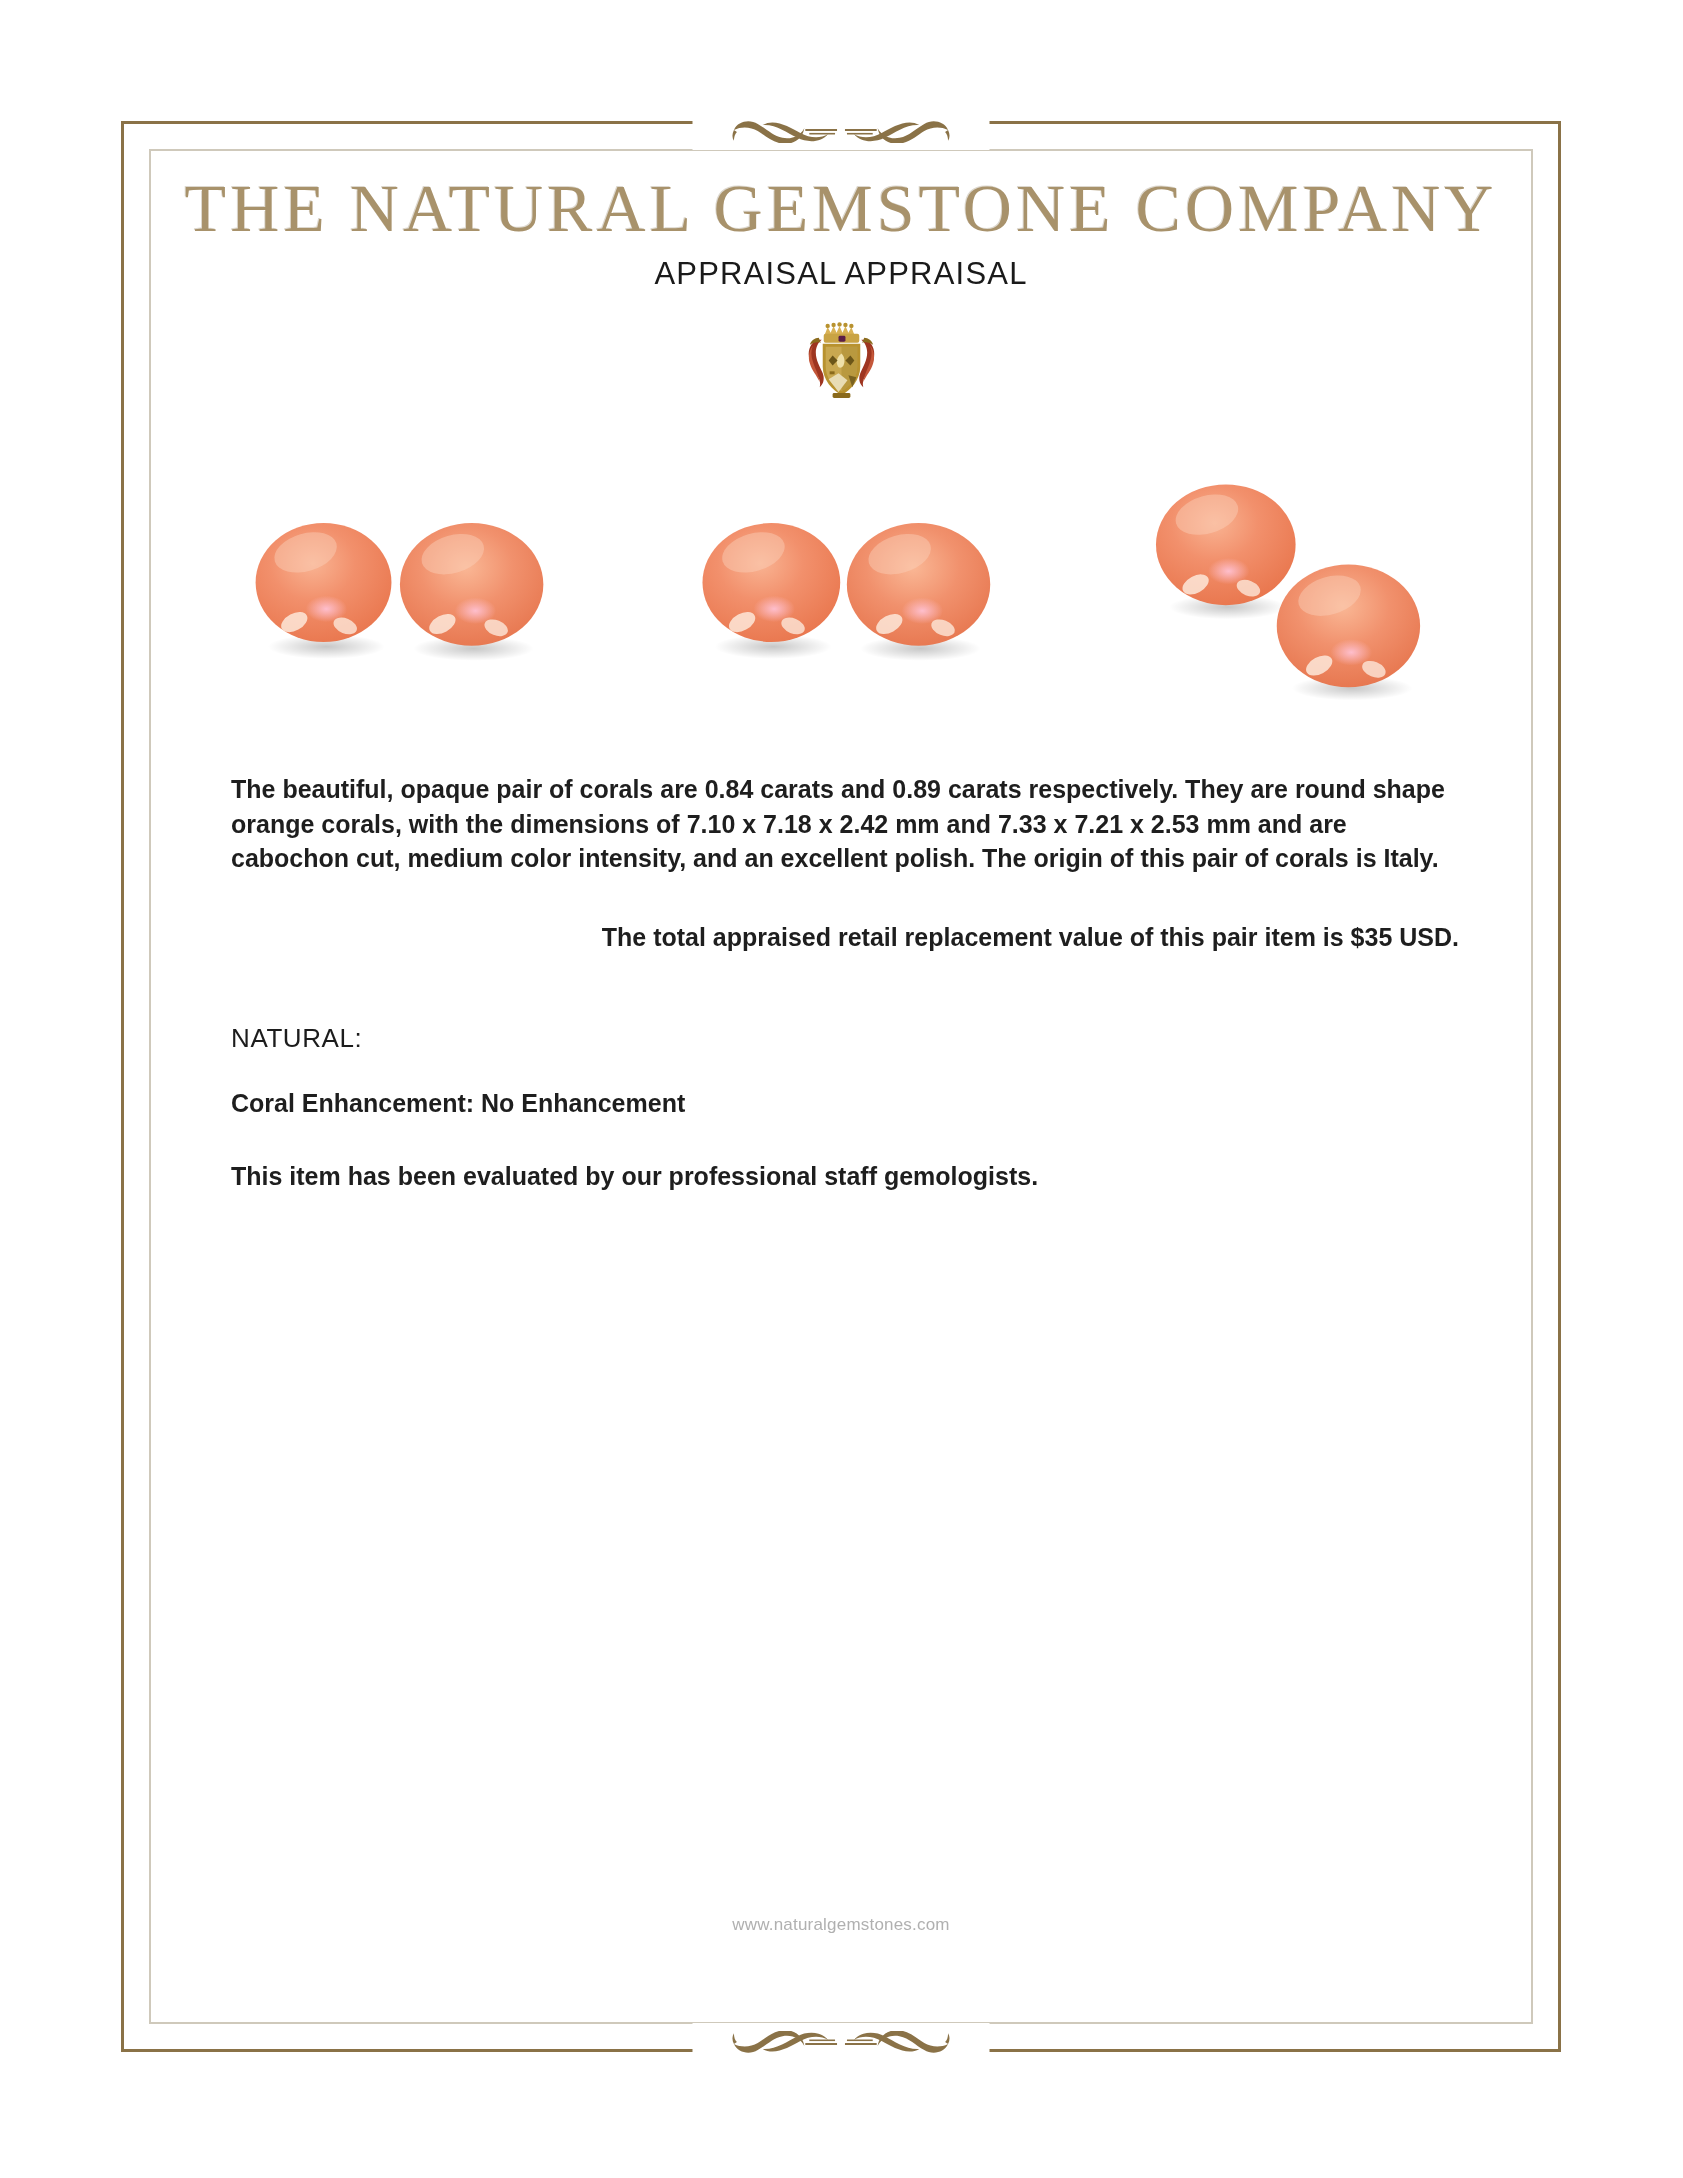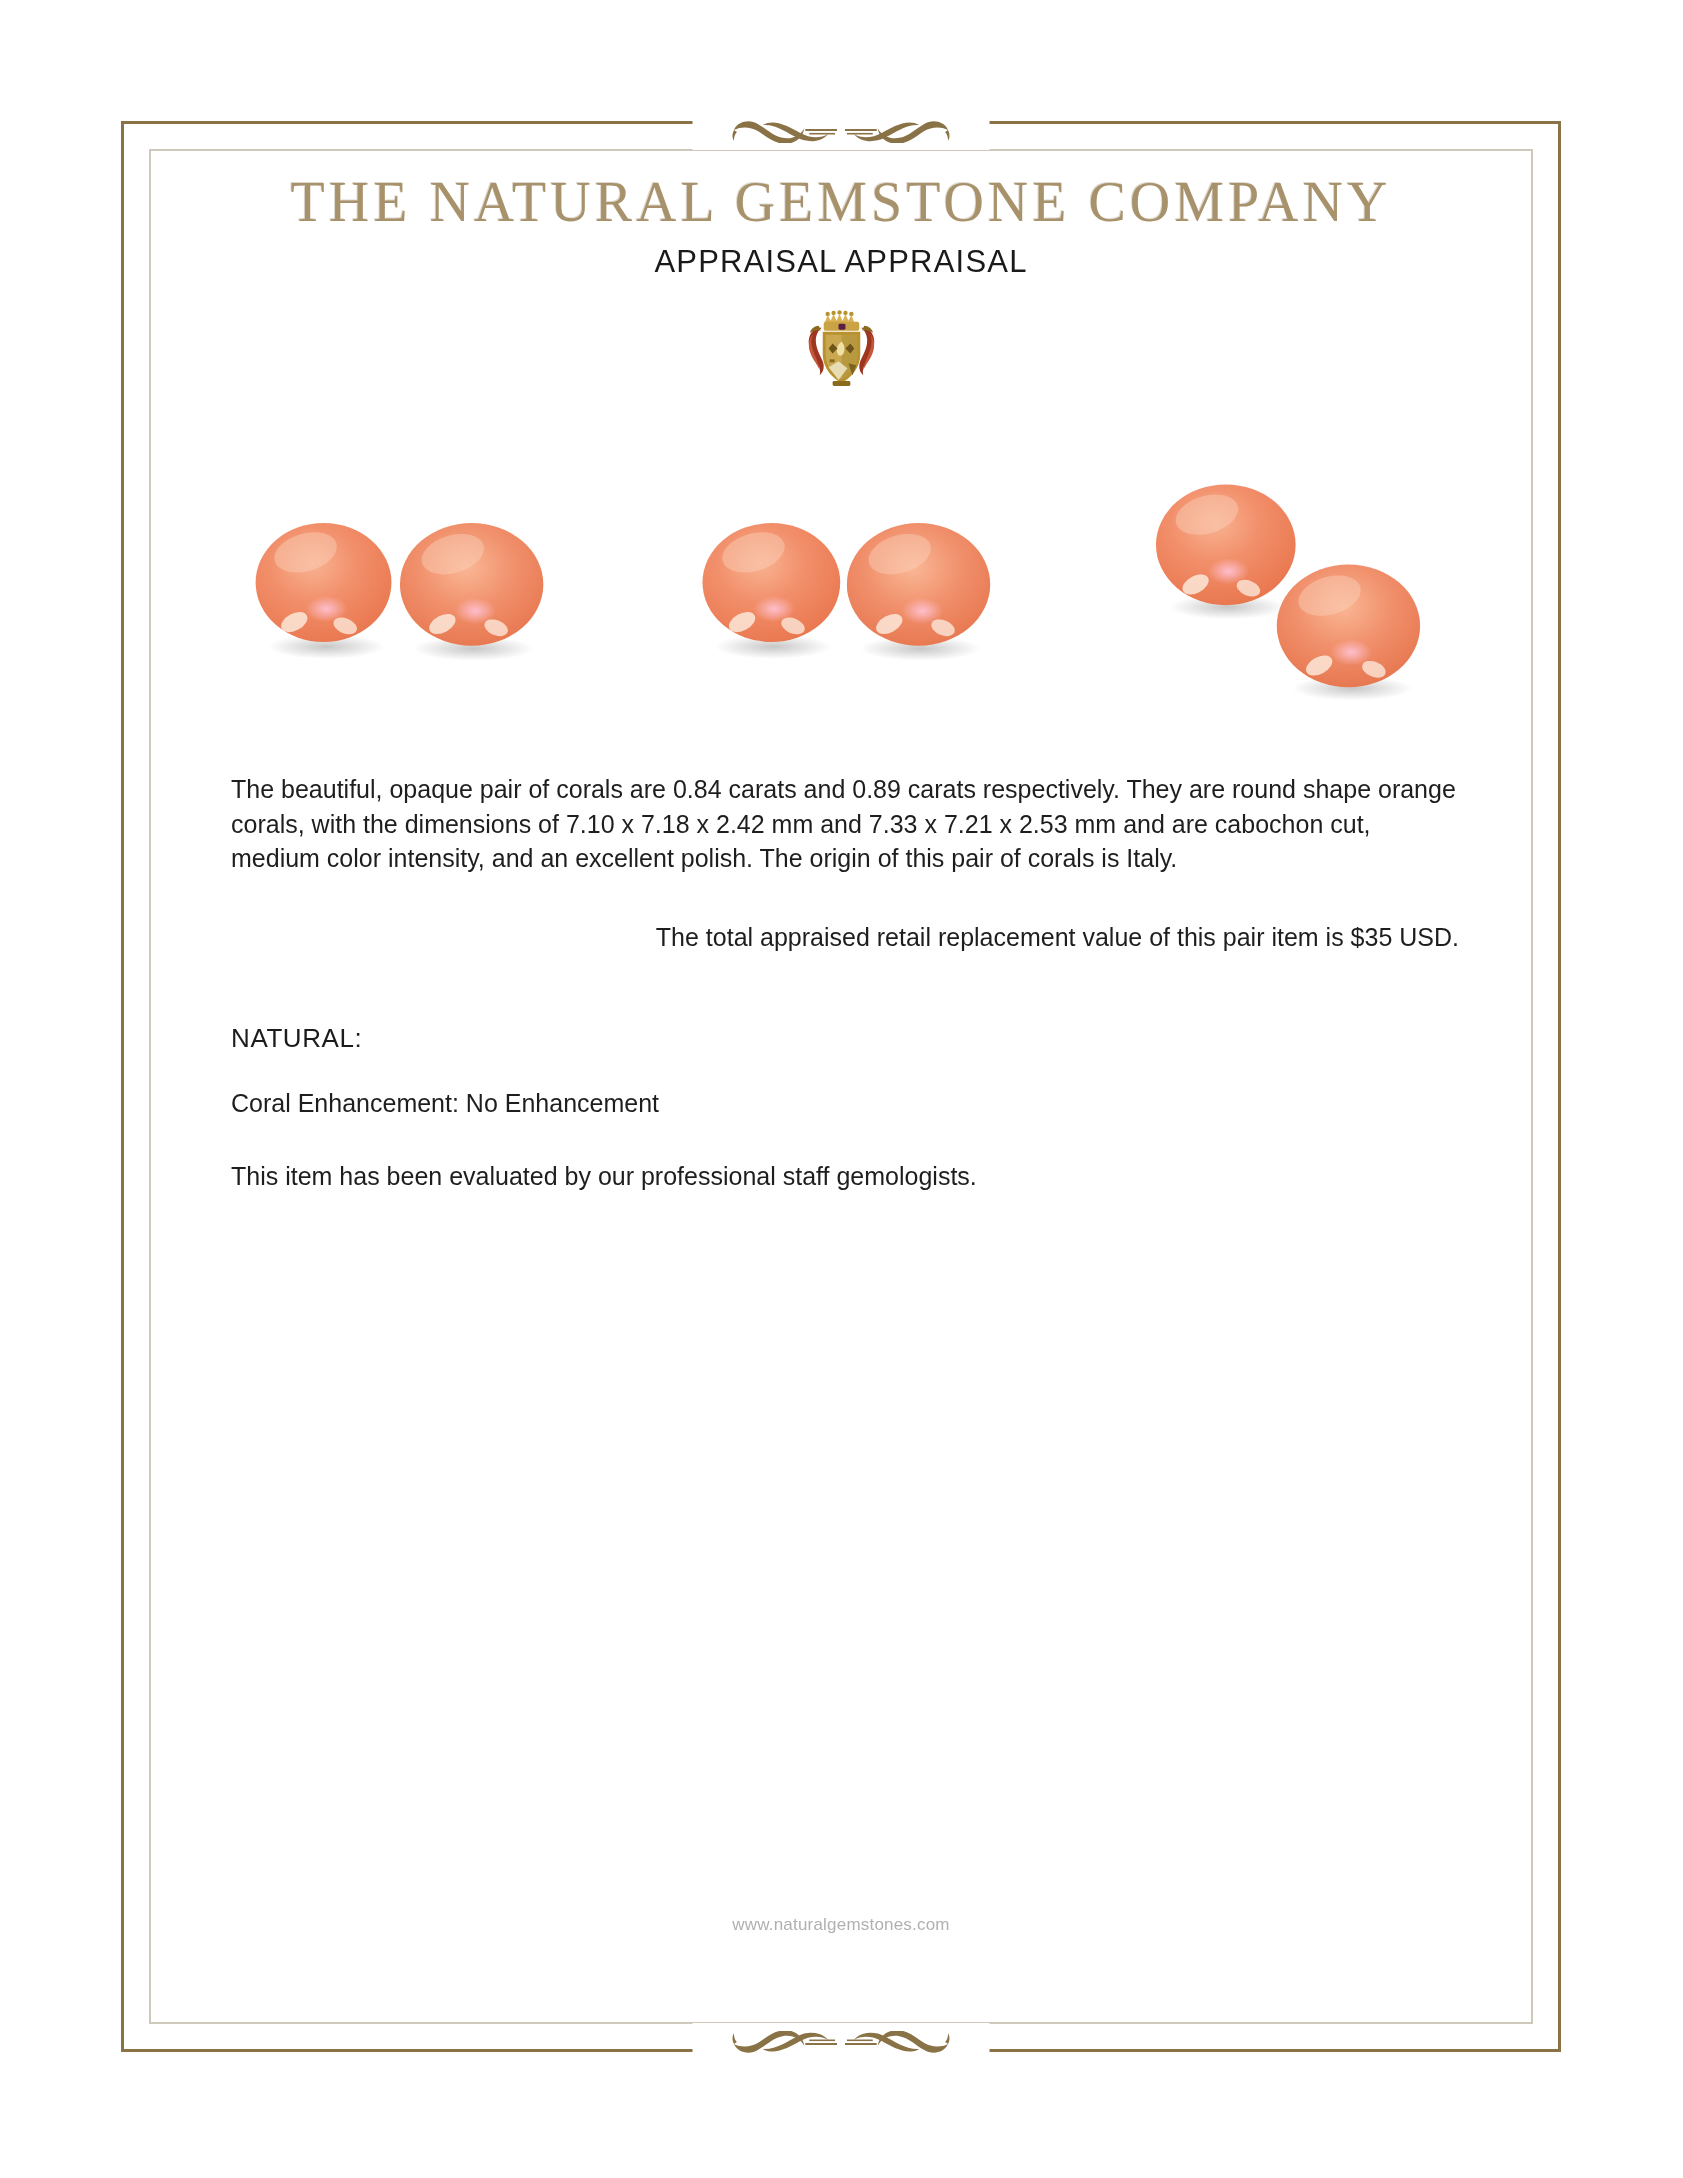--- a/index.html
+++ b/index.html
@@ -66,21 +66,21 @@
   
   #header-block {
     position: absolute;
     left: 0;
     right: 0;
     top: 50px;
     text-align: center;
   }
   #company-title {
     font-family: "Liberation Serif", "DejaVu Serif", serif;
-    font-size: 56px;
+    font-size: 68px;
     letter-spacing: 4px;
     color: #a8926b;
     white-space: nowrap;
     line-height: 1.0;
     text-shadow: 1px 1px 0 rgba(255,255,255,0.85), -1px -1px 0 rgba(120,100,65,0.25);
   }
   #document-subtitle {
     margin-top: 14px;
     font-family: "Liberation Sans", sans-serif;
     font-size: 31px;
@@ -131,20 +131,21 @@
   }
   .section-heading {
     font-size: 26px;
     letter-spacing: 0.6px;
     color: #1c1c1c;
   }
   .body-paragraph {
     font-size: 25px;
     line-height: 1.38;
     color: #1e1e1e;
+    font-weight: bold;
   }
   #description-heading { margin: 0 0 28px 0; }
   #description-paragraph { margin: 0; }
   #value-paragraph { margin: 44px 0 12px 0; text-align: right; }
   #comments-heading { margin: 69px 0 0 0; }
   #comments-enhancement { margin: 32px 0 0 0; }
   #comments-evaluated { margin: 38px 0 8px 0; }
 
   
   #footer-block {

